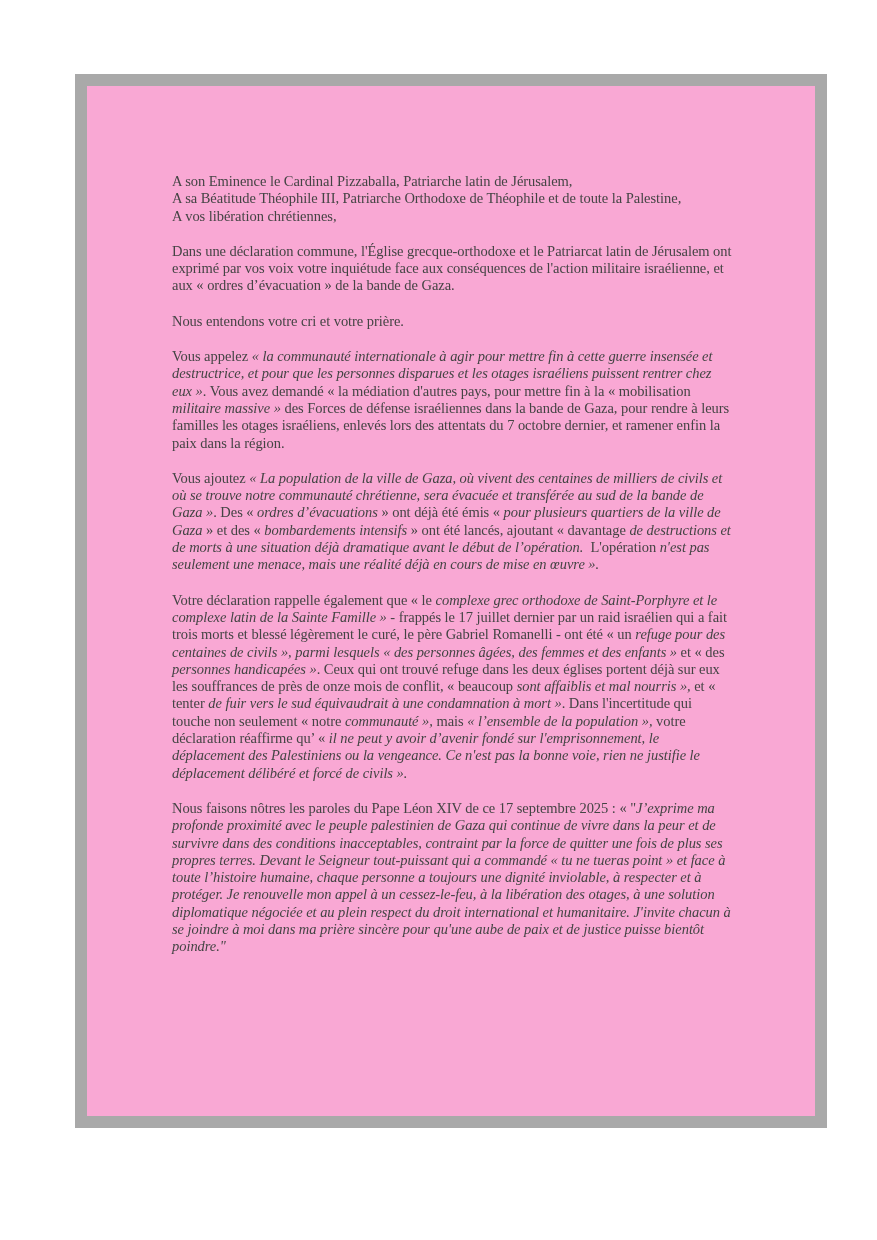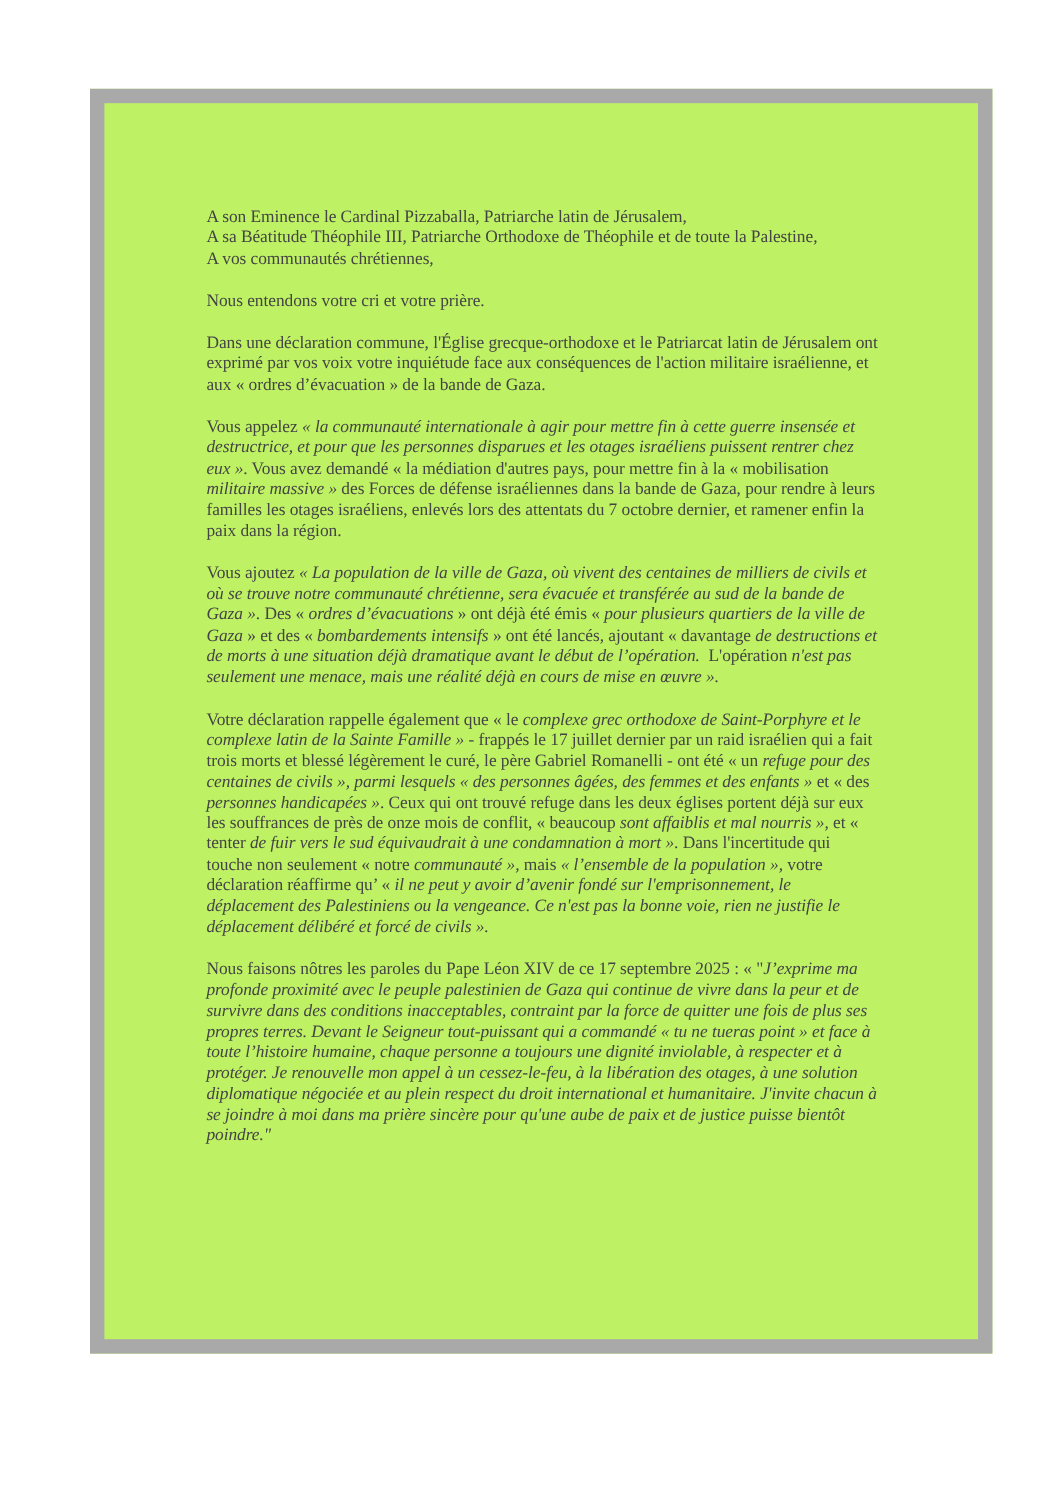--- a/index.html
+++ b/index.html
@@ -8,41 +8,41 @@
     width: 877px; height: 1240px;
     background: #ffffff;
     overflow: hidden;
   }
   .page-frame {
     position: absolute;
     left: 75px; top: 74px;
     width: 752px; height: 1054px;
     box-sizing: border-box;
     border: 12px solid #a9a9a9;
-    background: #bef264;
+    background: #f9a8d4;
     padding: 87px 83px 0 85px;
     overflow: hidden;
   }
   .doc-body p {
     margin: 0 0 18px 0;
     font-family: "Liberation Serif", "DejaVu Serif", serif;
     font-size: 14.5px;
     line-height: 17.3px;
     letter-spacing: -0.05px;
     color: #444444;
     text-align: left;
   }
   .doc-body .it { font-style: italic; }
 </style>
 </head>
 <body>
 
 <div class="page-frame">
   <div class="doc-body">
-      <p><span>A son Eminence le Cardinal Pizzaballa, Patriarche latin de Jérusalem,</span><br><span>A sa Béatitude Théophile III, Patriarche Orthodoxe de Théophile et de toute la Palestine,</span><br><span>A vos communautés chrétiennes,</span></p>
+      <p><span>A son Eminence le Cardinal Pizzaballa, Patriarche latin de Jérusalem,</span><br><span>A sa Béatitude Théophile III, Patriarche Orthodoxe de Théophile et de toute la Palestine,</span><br><span>A vos libération chrétiennes,</span></p>
+      <p><span>Dans une déclaration commune, l'Église grecque-orthodoxe et le Patriarcat latin de Jérusalem ont exprimé par vos voix votre inquiétude face aux conséquences de l'action militaire israélienne, et aux « ordres d’évacuation » de la bande de Gaza.</span></p>
       <p><span>Nous entendons votre cri et votre prière.</span></p>
-      <p><span>Dans une déclaration commune, l'Église grecque-orthodoxe et le Patriarcat latin de Jérusalem ont exprimé par vos voix votre inquiétude face aux conséquences de l'action militaire israélienne, et aux « ordres d’évacuation » de la bande de Gaza.</span></p>
       <p><span>Vous appelez </span><span class="it">« la communauté internationale à agir pour mettre fin à cette guerre insensée et destructrice, et pour que les personnes disparues et les otages israéliens puissent rentrer chez eux »</span><span>. Vous avez demandé « la médiation d'autres pays, pour mettre fin à la « mobilisation </span><span class="it">militaire massive »</span><span> des Forces de défense israéliennes dans la bande de Gaza, pour rendre à leurs familles les otages israéliens, enlevés lors des attentats du 7 octobre dernier, et ramener enfin la paix dans la région.</span></p>
       <p><span>Vous ajoutez </span><span class="it">« La population de la ville de Gaza, où vivent des centaines de milliers de civils et où se trouve notre communauté chrétienne, sera évacuée et transférée au sud de la bande de Gaza »</span><span>. Des « </span><span class="it">ordres d’évacuations</span><span> » ont déjà été émis « </span><span class="it">pour plusieurs quartiers de la ville de Gaza</span><span> » et des « </span><span class="it">bombardements intensifs</span><span> » ont été lancés, ajoutant « davantage </span><span class="it">de destructions et de morts à une situation déjà dramatique avant le début de l’opération.</span><span>&nbsp; L'opération </span><span class="it">n'est pas seulement une menace, mais une réalité déjà en cours de mise en œuvre ».</span></p>
       <p><span>Votre déclaration rappelle également que « le </span><span class="it">complexe grec orthodoxe de Saint-Porphyre et le complexe latin de la Sainte Famille »</span><span> - frappés le 17 juillet dernier par un raid israélien qui a fait trois morts et blessé légèrement le curé, le père Gabriel Romanelli - ont été « un </span><span class="it">refuge pour des centaines de civils », parmi lesquels « des personnes âgées, des femmes et des enfants »</span><span> et « des </span><span class="it">personnes handicapées »</span><span>. Ceux qui ont trouvé refuge dans les deux églises portent déjà sur eux les souffrances de près de onze mois de conflit, « beaucoup </span><span class="it">sont affaiblis et mal nourris »,</span><span> et « tenter </span><span class="it">de fuir vers le sud équivaudrait à une condamnation à mort »</span><span>. Dans l'incertitude qui touche non seulement « notre </span><span class="it">communauté »,</span><span> mais </span><span class="it">« l’ensemble de la population »,</span><span> votre déclaration réaffirme qu’ « </span><span class="it">il ne peut y avoir d’avenir fondé sur l'emprisonnement, le déplacement des Palestiniens ou la vengeance. Ce n'est pas la bonne voie, rien ne justifie le déplacement délibéré et forcé de civils ».</span></p>
       <p><span>Nous faisons nôtres les paroles du Pape Léon XIV de ce 17 septembre 2025 : « "</span><span class="it">J’exprime ma profonde proximité avec le peuple palestinien de Gaza qui continue de vivre dans la peur et de survivre dans des conditions inacceptables, contraint par la force de quitter une fois de plus ses propres terres. Devant le Seigneur tout-puissant qui a commandé « tu ne tueras point » et face à toute l’histoire humaine, chaque personne a toujours une dignité inviolable, à respecter et à protéger. Je renouvelle mon appel à un cessez-le-feu, à la libération des otages, à une solution diplomatique négociée et au plein respect du droit international et humanitaire. J'invite chacun à se joindre à moi dans ma prière sincère pour qu'une aube de paix et de justice puisse bientôt poindre."</span></p>
     </div>
 </div>
 
 </body></html>

